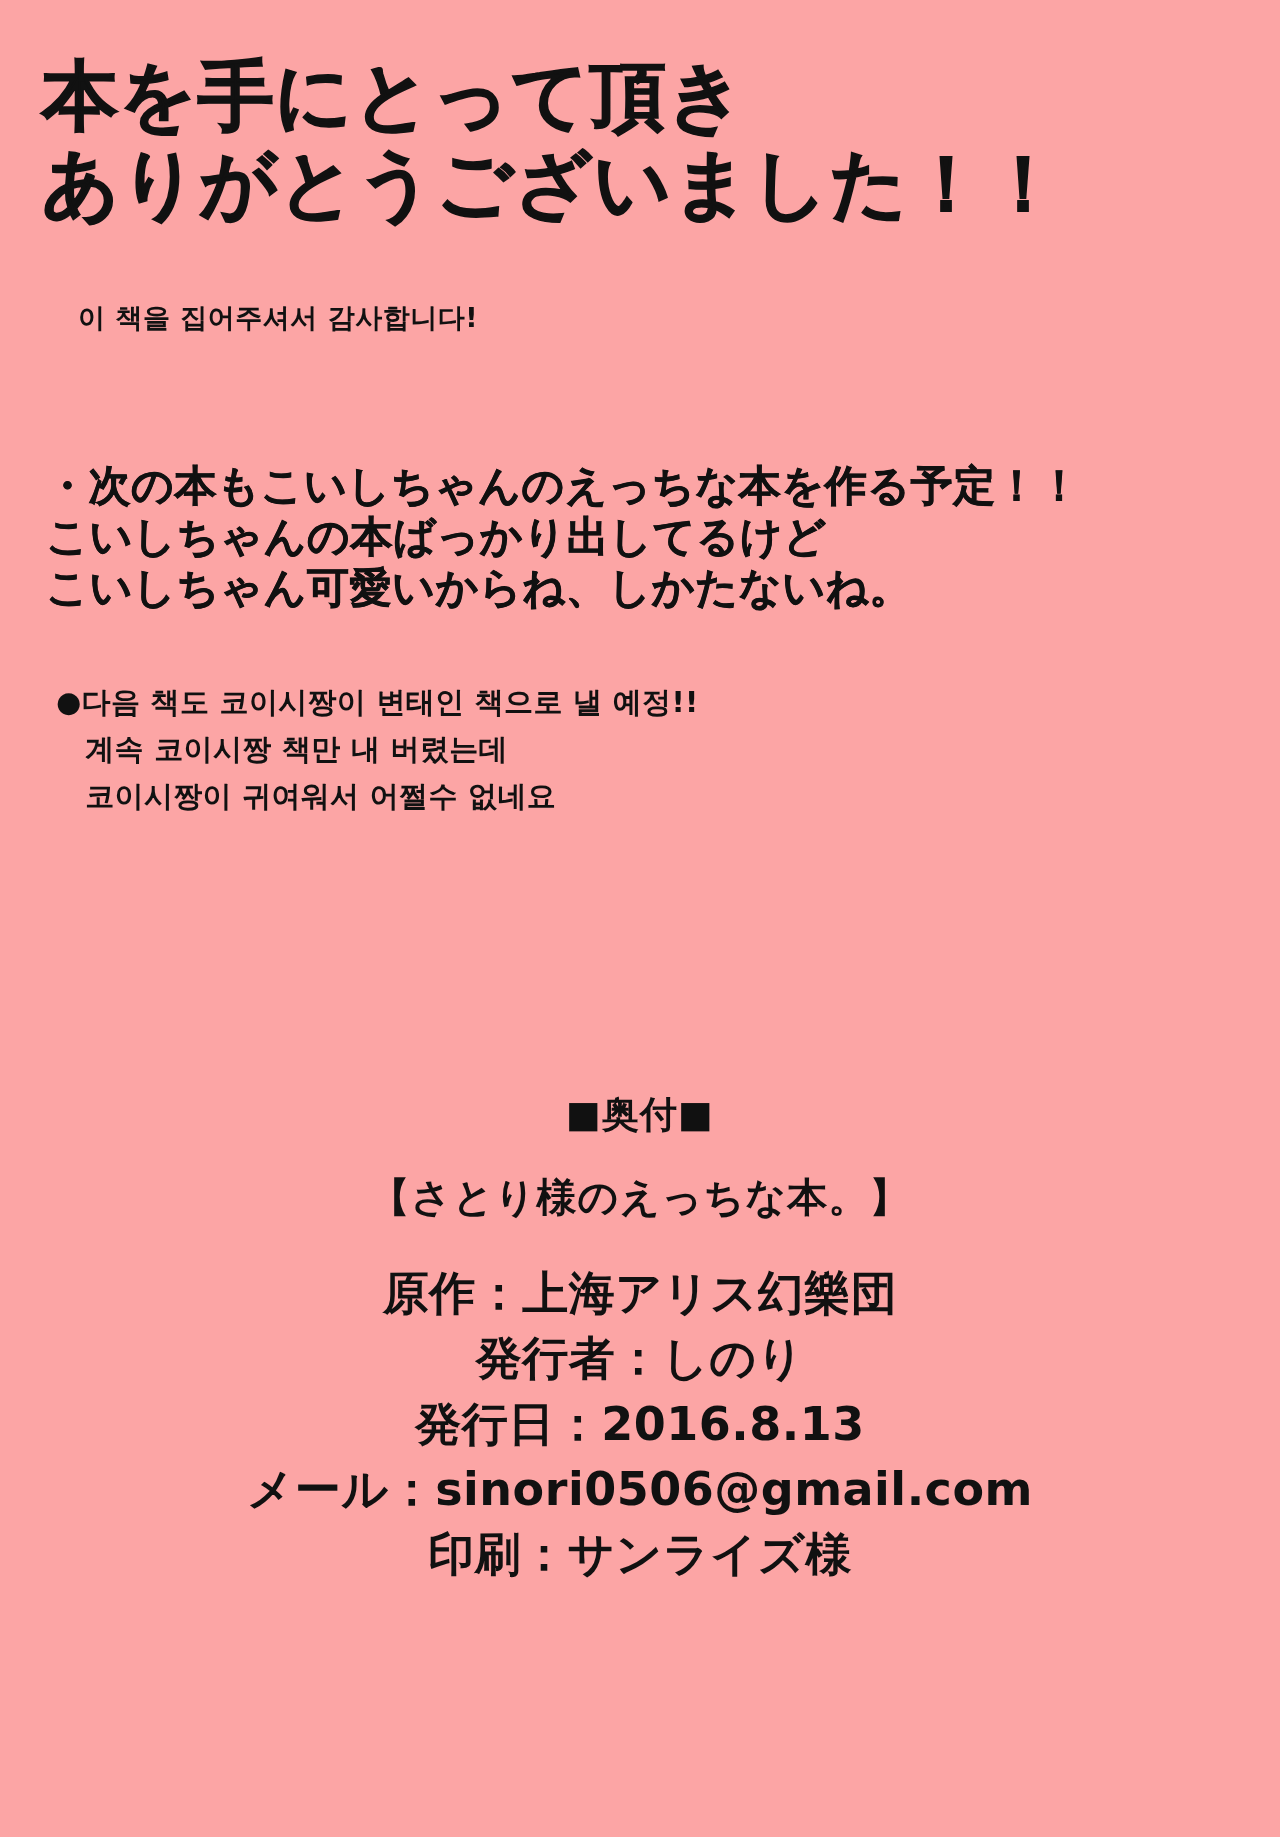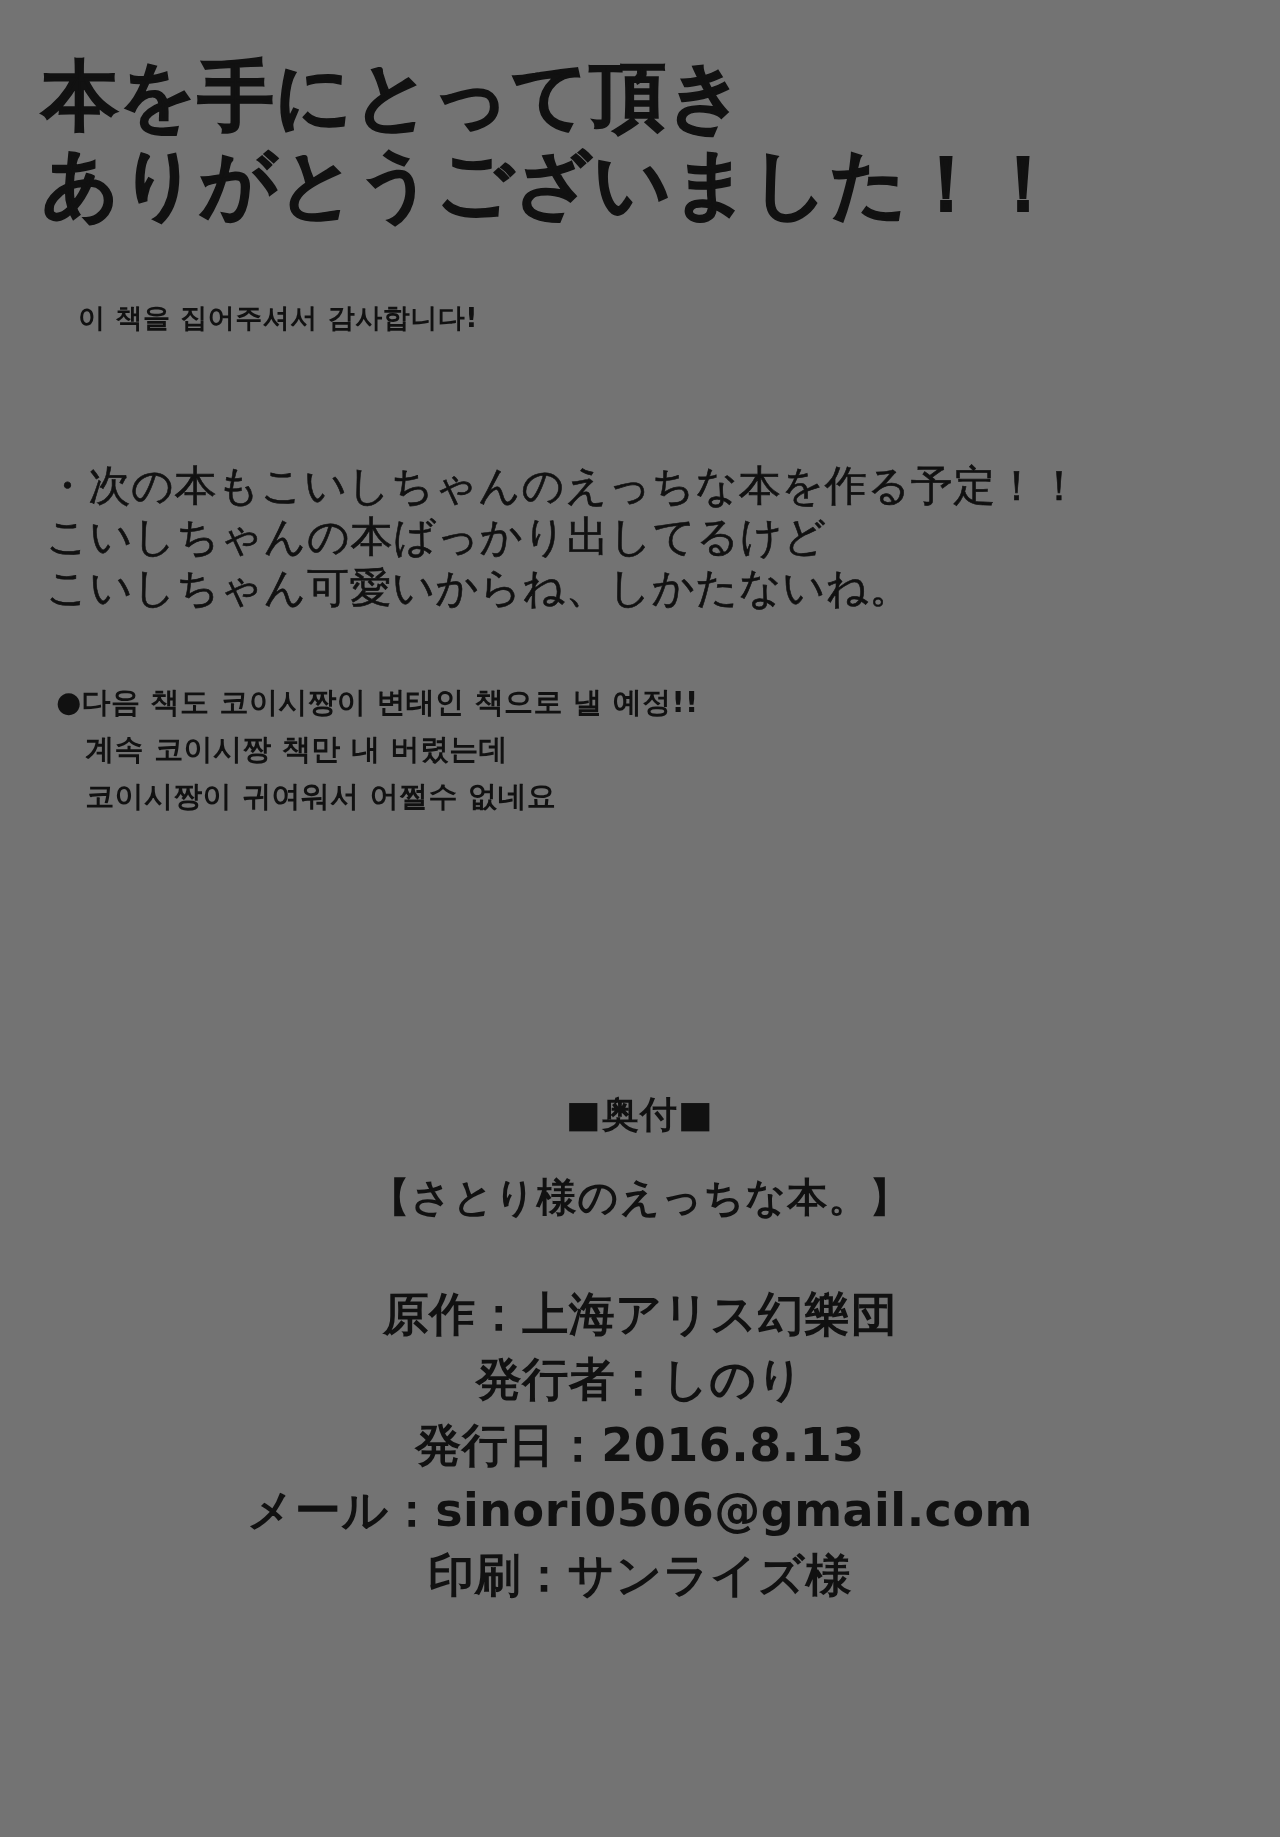--- a/index.html
+++ b/index.html
@@ -11,21 +11,21 @@
     width: 1280px;
     height: 1837px;
     position: relative;
     font-family: "DejaVu Sans", "Liberation Sans", sans-serif;
     color: #000000;
     overflow: hidden;
   }
   .page {
     position: absolute;
     inset: 0;
-    background: #737373;
+    background: #fca5a5;
   }
 
   
   .headline {
     position: absolute;
     left: 42px;
     top: 52px;
     width: 1200px;
     font-family: "DejaVu Sans", "Liberation Sans", sans-serif;
     font-weight: 700;
@@ -48,21 +48,21 @@
     color: #111111;
   }
 
   
   .jp-body {
     position: absolute;
     left: 46px;
     top: 460px;
     width: 1190px;
     font-size: 42px;
-    font-weight: 400;
+    font-weight: 700;
     line-height: 1.22;
     white-space: pre-line;
     letter-spacing: 0.5px;
     color: #111111;
     -webkit-text-stroke: 0.6px #111111;
   }
 
   
   .ko-body {
     position: absolute;
@@ -89,21 +89,21 @@
     font-size: 37px;
     font-weight: 700;
     letter-spacing: 1px;
     margin-bottom: 30px;
     color: #111111;
   }
   .colophon-title {
     font-size: 40px;
     font-weight: 700;
     letter-spacing: 1px;
-    margin-bottom: 57px;
+    margin-bottom: 36px;
     color: #111111;
   }
   .colophon-lines {
     font-size: 46px;
     font-weight: 700;
     line-height: 1.42;
     white-space: pre-line;
     letter-spacing: 0.5px;
     color: #111111;
   }

